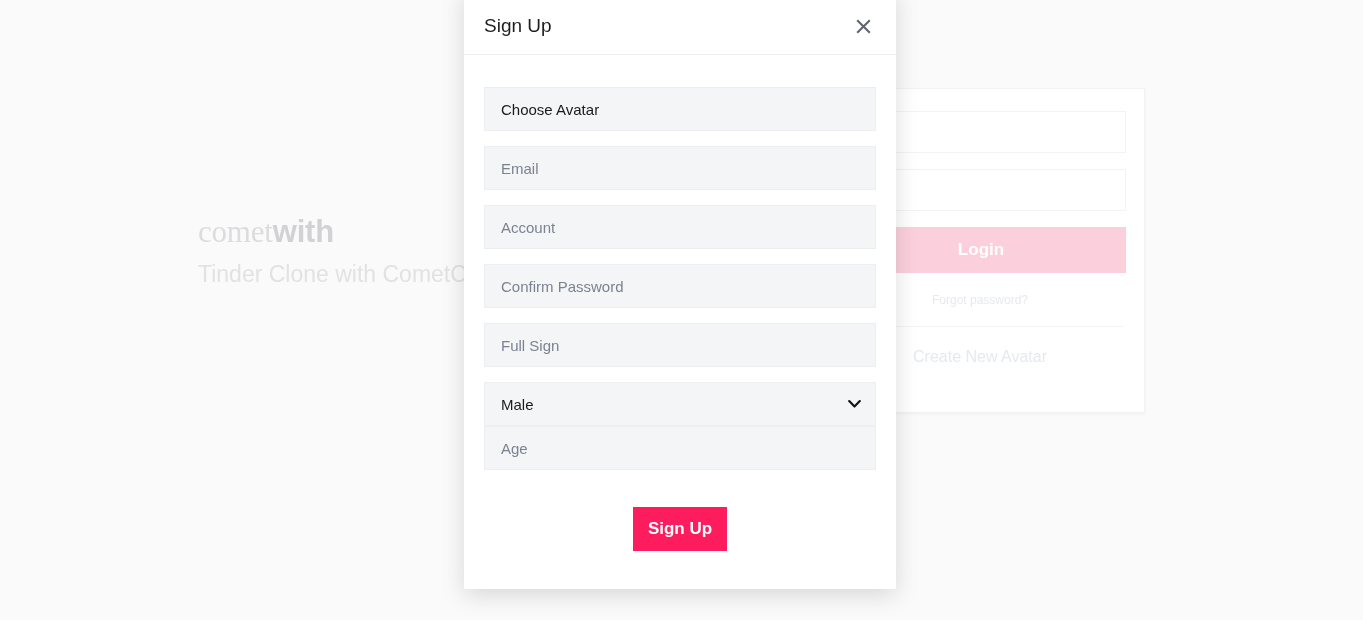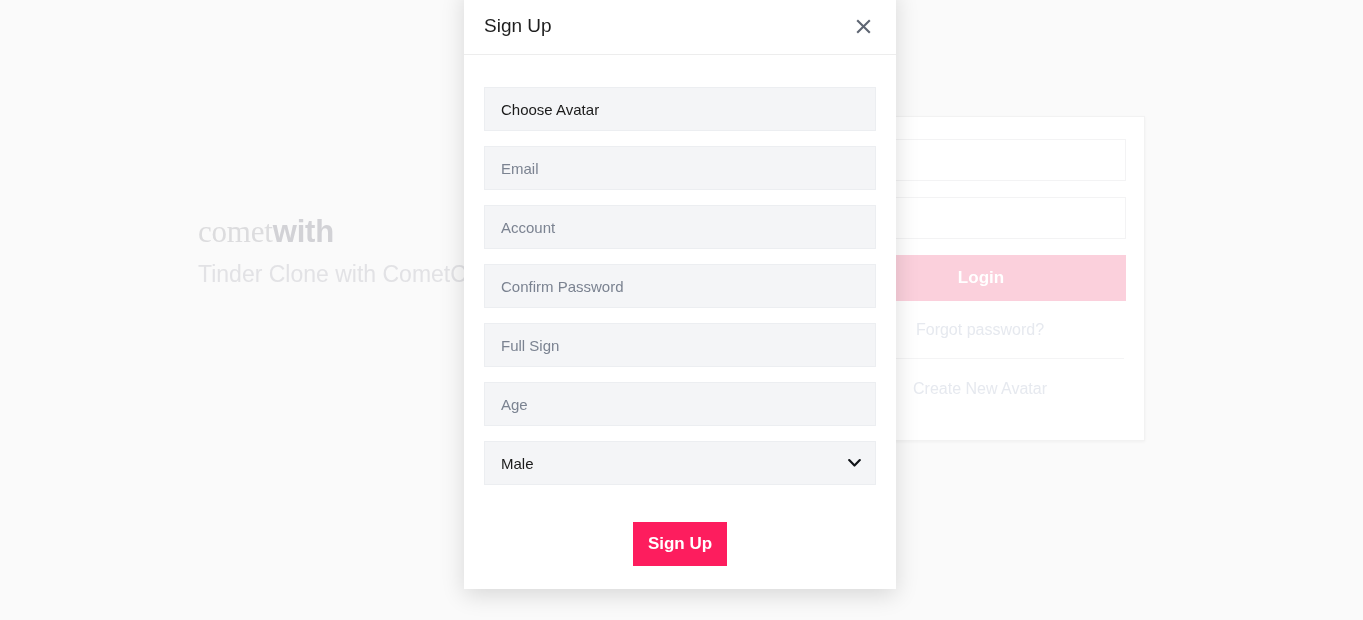--- a/index.html
+++ b/index.html
@@ -38,21 +38,21 @@
     margin-top: 6px;
     font-size: 23px;
     line-height: 32px;
     color: #e2e2e5;
     white-space: nowrap;
     font-weight: 400;
   }
 
   .login-card {
     position: absolute;
-    left: 815px; top: 116px;
+    left: 815px; top: 88px;
     width: 330px; height: 325px;
     background: #ffffff;
     border: 1px solid #f2f2f2;
     box-shadow: 0 1px 3px rgba(0,0,0,0.045);
     padding: 22px 20px 0 20px;
   }
   .login-input {
     width: 290px; height: 42px;
     border: 1px solid #f3f3f4;
     background: #ffffff;
@@ -66,21 +66,21 @@
     font-weight: 700;
     display: flex;
     align-items: center;
     justify-content: center;
     border: none;
     font-family: "Liberation Sans", sans-serif;
   }
   .login-forgot {
     margin-top: 20px;
     text-align: center;
-    font-size: 16px;
+    font-size: 12px;
     color: #e6e9ef;
   }
   .login-sep {
     margin-top: 19px;
     border-top: 1px solid #f4f4f5;
   }
   .login-create {
     margin-top: 21px;
     text-align: center;
     font-size: 16px;
@@ -226,33 +226,33 @@
       </div>
 
       <div class="field placeholder">
         <span>Confirm Password</span>
       </div>
 
       <div class="field placeholder">
         <span>Full Sign</span>
       </div>
 
-      <div class="field placeholder">
-        <span>Age</span>
-      </div>
-
       <div class="field filled select-field">
         <span>Male</span>
         <span class="select-chevron">
           <svg width="13" height="9" viewBox="0 0 13 9" aria-hidden="true">
             <path d="M1.2 1.6 L6.5 7 L11.8 1.6" stroke="currentColor" stroke-width="2.2" fill="none" stroke-linecap="round" stroke-linejoin="round"></path>
           </svg>
         </span>
       </div>
 
+      <div class="field placeholder">
+        <span>Age</span>
+      </div>
+
       <div class="signup-row">
         <button class="signup-btn">Sign Up</button>
       </div>
 
     </div>
   </div>
 
 </div>
 
 </body></html>

